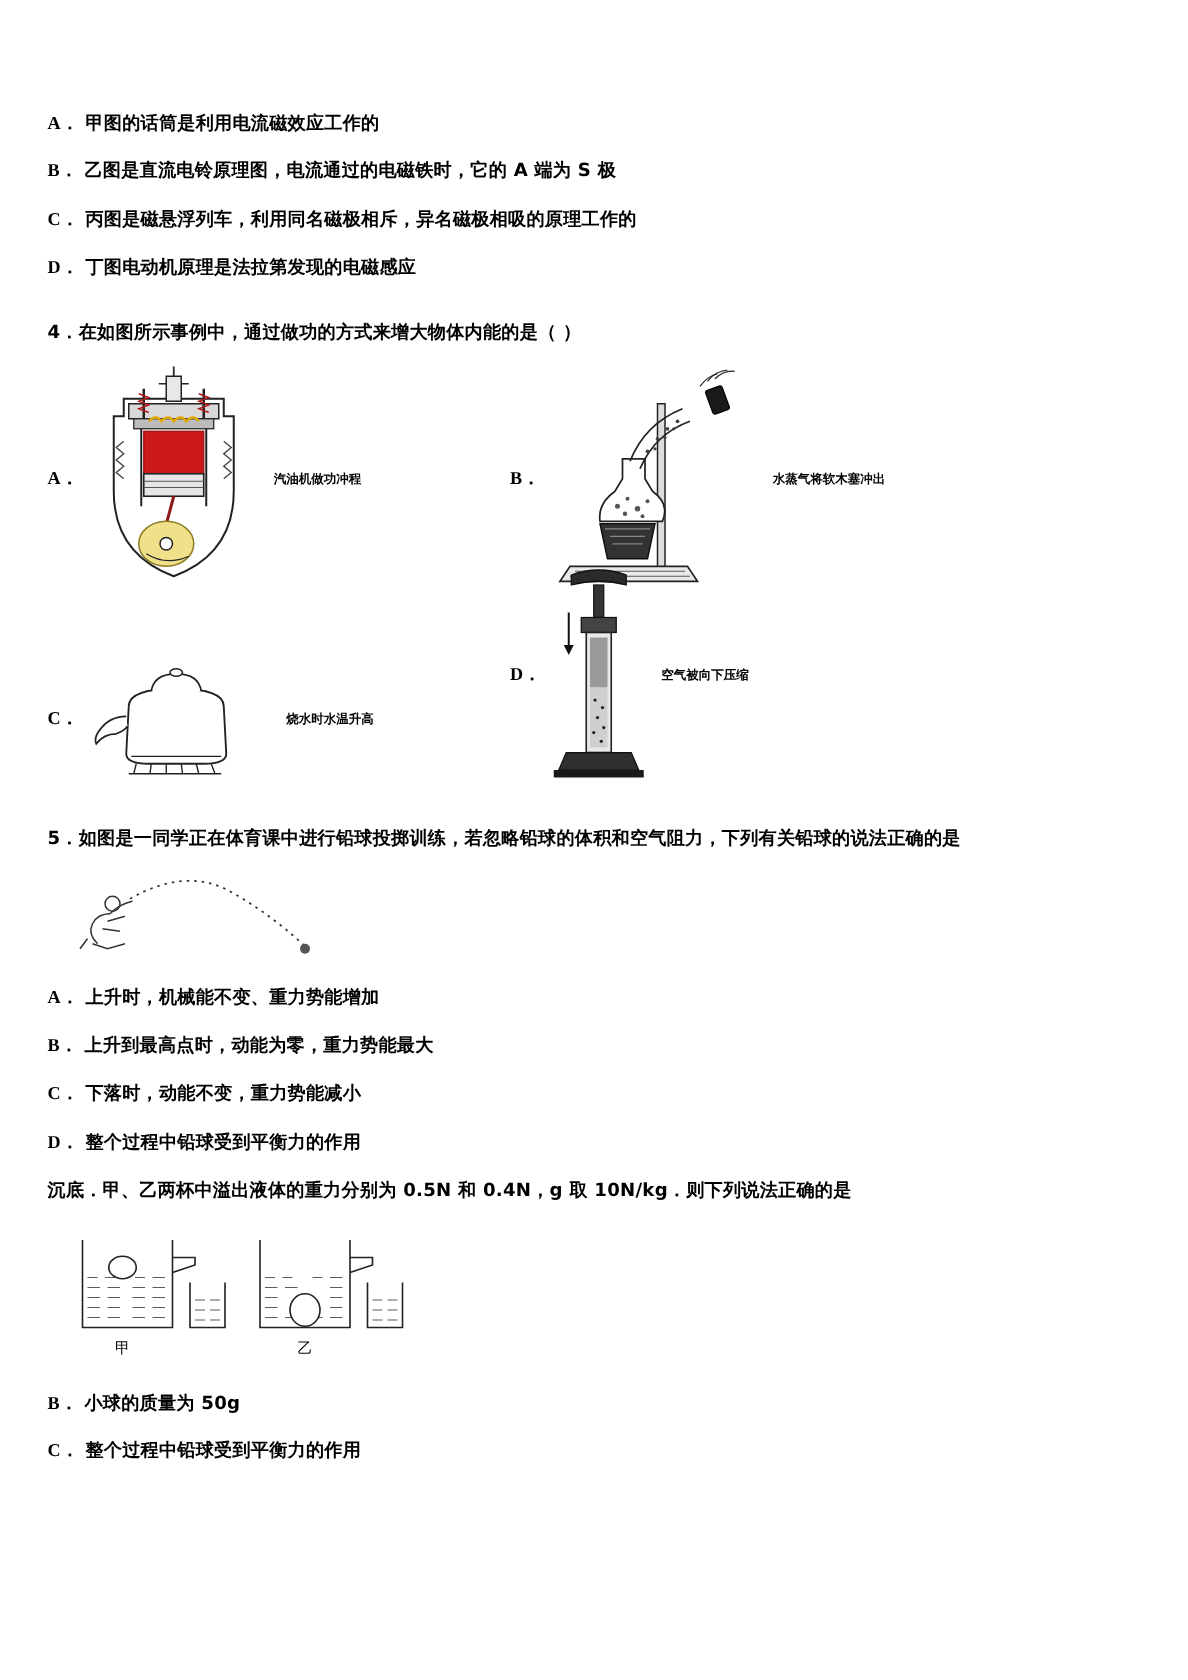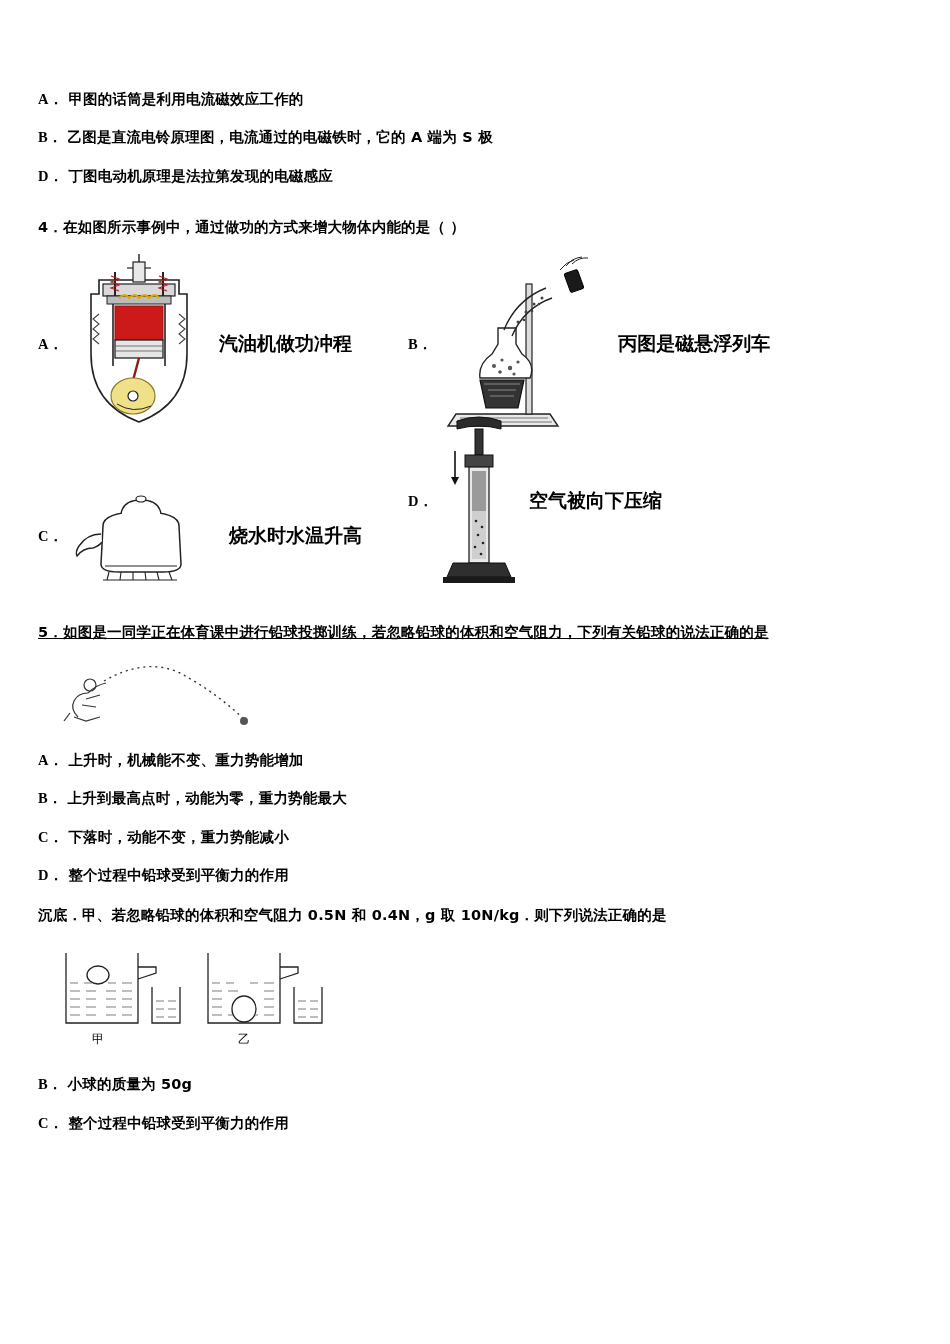--- a/index.html
+++ b/index.html
@@ -59,21 +59,21 @@
     position: absolute;
     display: flex;
     align-items: center;
   }
   .fig-tag {
     font-size: 14.5px;
     font-weight: bold;
     margin-right: 6px;
   }
   .fig-cap {
-    font-size: 19px;
+    font-size: 10px;
     font-weight: bold;
     margin-left: 10px;
     white-space: nowrap;
   }
 
   
   .fig5 {
     position: relative;
     width: 300px;
     height: 80px;
@@ -95,20 +95,23 @@
 
 <div class="page">
   <div class="content">
 
     <div>
       <div class="opt-line">
         <span class="opt-label">A．</span><span class="cn">甲图的话筒是利用电流磁效应工作的</span>
       </div>
       <div class="opt-line">
         <span class="opt-label">B．</span><span class="cn">乙图是直流电铃原理图，电流通过的电磁铁时，它的 A 端为 S 极</span>
+      </div>
+      <div class="opt-line">
+        <span class="opt-label">C．</span><span class="cn">丙图是磁悬浮列车，利用同名磁极相斥，异名磁极相吸的原理工作的</span>
       </div>
       <div class="opt-line">
         <span class="opt-label">D．</span><span class="cn">丁图电动机原理是法拉第发现的电磁感应</span>
       </div>
     </div>
 
     <div class="q-line cn" style="margin-top:28px;">4．在如图所示事例中，通过做功的方式来增大物体内能的是（       ）</div>
 
     <div class="fig4">
 
@@ -194,21 +197,21 @@
 
             <g transform="translate(126,20) rotate(-20)">
               <rect x="0" y="0" width="14" height="20" rx="2" fill="#1a1a1a" stroke="#000" stroke-width="1"></rect>
             </g>
 
             <path d="M122 16 q6 -8 14 -10" fill="none" stroke="#222" stroke-width="1"></path>
             <path d="M128 12 q6 -8 16 -9" fill="none" stroke="#222" stroke-width="1"></path>
             <path d="M134 10 q7 -7 16 -6" fill="none" stroke="#222" stroke-width="1"></path>
           </svg>
         </span>
-        <span class="fig-cap cn">丙图是磁悬浮列车</span>
+        <span class="fig-cap cn">水蒸气将软木塞冲出</span>
       </div>
 
       <div class="fig-item" style="left:0px; top:240px;">
         <span class="fig-tag">C．</span>
         <span>
           <svg width="150" height="100" viewBox="0 0 150 100">
 
             <path d="M34 40 Q34 26 72 26 Q110 26 110 40 L112 78 Q112 86 94 86 L50 86 Q32 86 32 78 Z" fill="#ffffff" stroke="#222" stroke-width="1.5"></path>
 
             <path d="M52 28 Q54 14 72 14 Q90 14 92 28" fill="#ffffff" stroke="#222" stroke-width="1.4"></path>
@@ -250,21 +253,21 @@
             <rect x="4" y="166" width="72" height="6" fill="#1a1a1a"></rect>
 
             <line x1="16" y1="40" x2="16" y2="70" stroke="#111" stroke-width="1.6"></line>
             <path d="M16 74 L12 66 L20 66 Z" fill="#111"></path>
           </svg>
         </span>
         <span class="fig-cap cn">空气被向下压缩</span>
       </div>
     </div>
 
-    <div class="q-line cn" style="margin-top:4px;text-decoration:underline;">5．如图是一同学正在体育课中进行铅球投掷训练，若忽略铅球的体积和空气阻力，下列有关铅球的说法正确的是</div>
+    <div class="q-line cn" style="margin-top:4px;">5．如图是一同学正在体育课中进行铅球投掷训练，若忽略铅球的体积和空气阻力，下列有关铅球的说法正确的是</div>
 
     <div class="fig5">
       <svg width="300" height="80" viewBox="0 0 300 80">
 
         <g stroke="#333" stroke-width="1.2" fill="none">
           <path d="M22 62 Q14 54 18 46 Q22 38 32 38"></path>
           <path d="M18 62 L30 66 L44 62"></path>
           <path d="M32 38 Q40 30 50 28"></path>
           <circle cx="34" cy="30" r="6"></circle>
           <path d="M30 44 L44 40"></path>
@@ -286,21 +289,21 @@
         <span class="opt-label">B．</span><span class="cn">上升到最高点时，动能为零，重力势能最大</span>
       </div>
       <div class="opt-line">
         <span class="opt-label">C．</span><span class="cn">下落时，动能不变，重力势能减小</span>
       </div>
       <div class="opt-line">
         <span class="opt-label">D．</span><span class="cn">整个过程中铅球受到平衡力的作用</span>
       </div>
     </div>
 
-    <div class="q-line cn" style="margin-top:8px;">沉底．甲、若忽略铅球的体积和空气阻力 0.5N 和 0.4N，g 取 10N/kg．则下列说法正确的是</div>
+    <div class="q-line cn" style="margin-top:8px;">沉底．甲、乙两杯中溢出液体的重力分别为 0.5N 和 0.4N，g 取 10N/kg．则下列说法正确的是</div>
 
     <div class="fig6">
       <svg width="300" height="120" viewBox="0 0 300 120">
 
         <g stroke="#222" stroke-width="1.3" fill="none">
 
           <path d="M14 14 L14 84 L86 84 L86 14"></path>
 
           <path d="M86 28 L104 28 L104 34 L86 40"></path>
 

